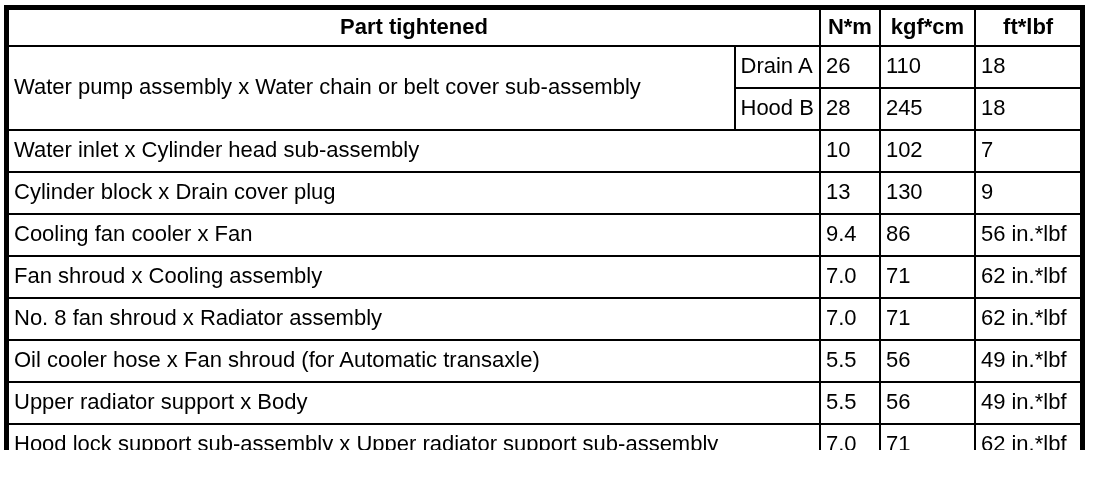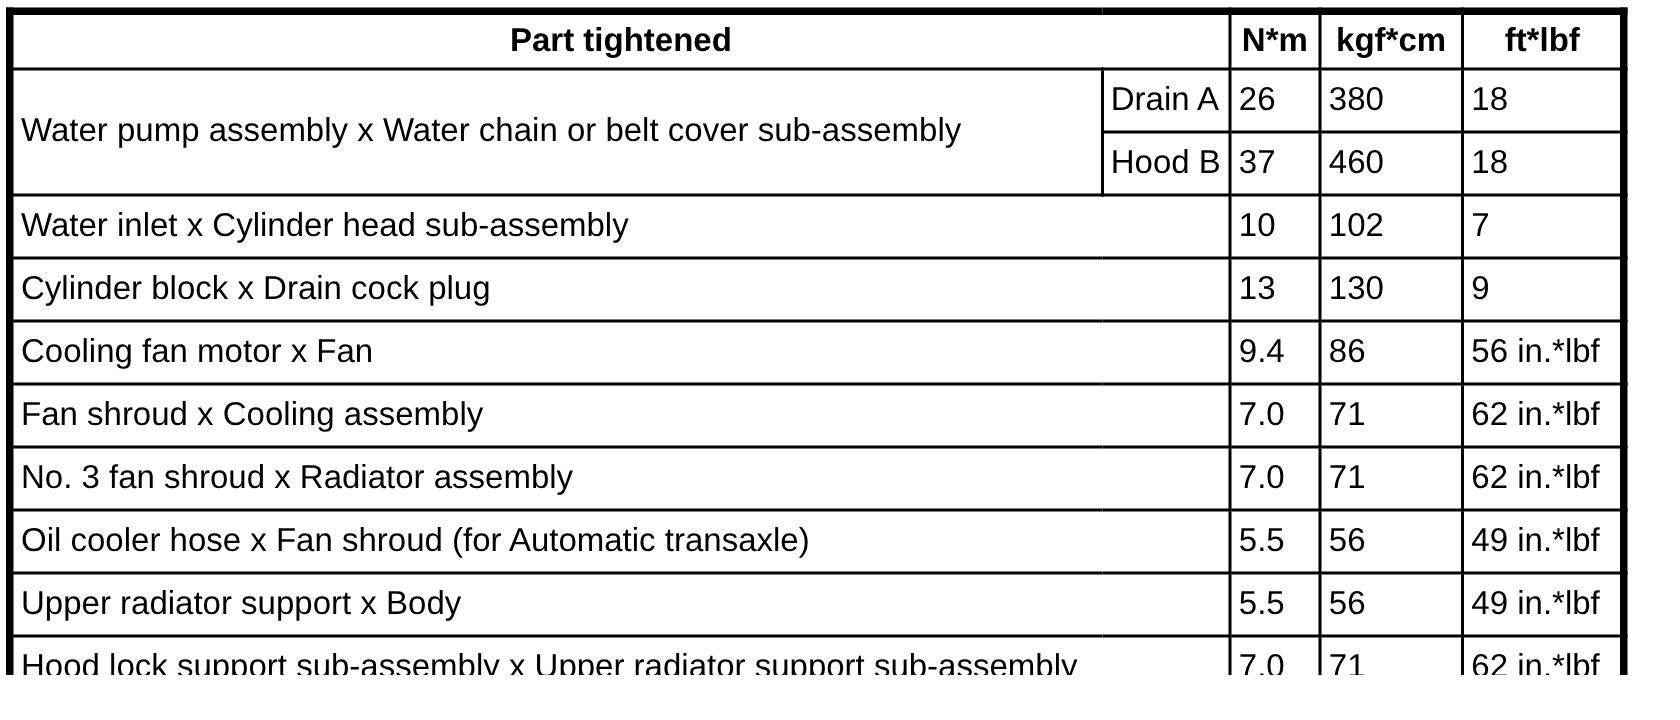--- a/index.html
+++ b/index.html
@@ -72,61 +72,61 @@
       <th colspan="2">Part tightened</th>
       <th>N*m</th>
       <th>kgf*cm</th>
       <th>ft*lbf</th>
     </tr>
 
     <tr class="data-row">
       <td rowspan="2">Water pump assembly x Water chain or belt cover sub-assembly</td>
       <td>Drain A</td>
       <td>26</td>
-      <td>380</td>
+      <td>110</td>
       <td>18</td>
     </tr>
 
     <tr class="data-row">
       <td>Hood B</td>
-      <td>37</td>
-      <td>460</td>
+      <td>28</td>
+      <td>245</td>
       <td>18</td>
     </tr>
 
     <tr class="data-row">
       <td colspan="2">Water inlet x Cylinder head sub-assembly</td>
       <td>10</td>
       <td>102</td>
       <td>7</td>
     </tr>
 
     <tr class="data-row">
-      <td colspan="2">Cylinder block x Drain cock plug</td>
+      <td colspan="2">Cylinder block x Drain cover plug</td>
       <td>13</td>
       <td>130</td>
       <td>9</td>
     </tr>
 
     <tr class="data-row">
-      <td colspan="2">Cooling fan motor x Fan</td>
+      <td colspan="2">Cooling fan cooler x Fan</td>
       <td>9.4</td>
       <td>86</td>
       <td>56 in.*lbf</td>
     </tr>
 
     <tr class="data-row">
       <td colspan="2">Fan shroud x Cooling assembly</td>
       <td>7.0</td>
       <td>71</td>
       <td>62 in.*lbf</td>
     </tr>
 
     <tr class="data-row">
-      <td colspan="2">No. 3 fan shroud x Radiator assembly</td>
+      <td colspan="2">No. 8 fan shroud x Radiator assembly</td>
       <td>7.0</td>
       <td>71</td>
       <td>62 in.*lbf</td>
     </tr>
 
     <tr class="data-row">
       <td colspan="2">Oil cooler hose x Fan shroud (for Automatic transaxle)</td>
       <td>5.5</td>
       <td>56</td>
       <td>49 in.*lbf</td>

